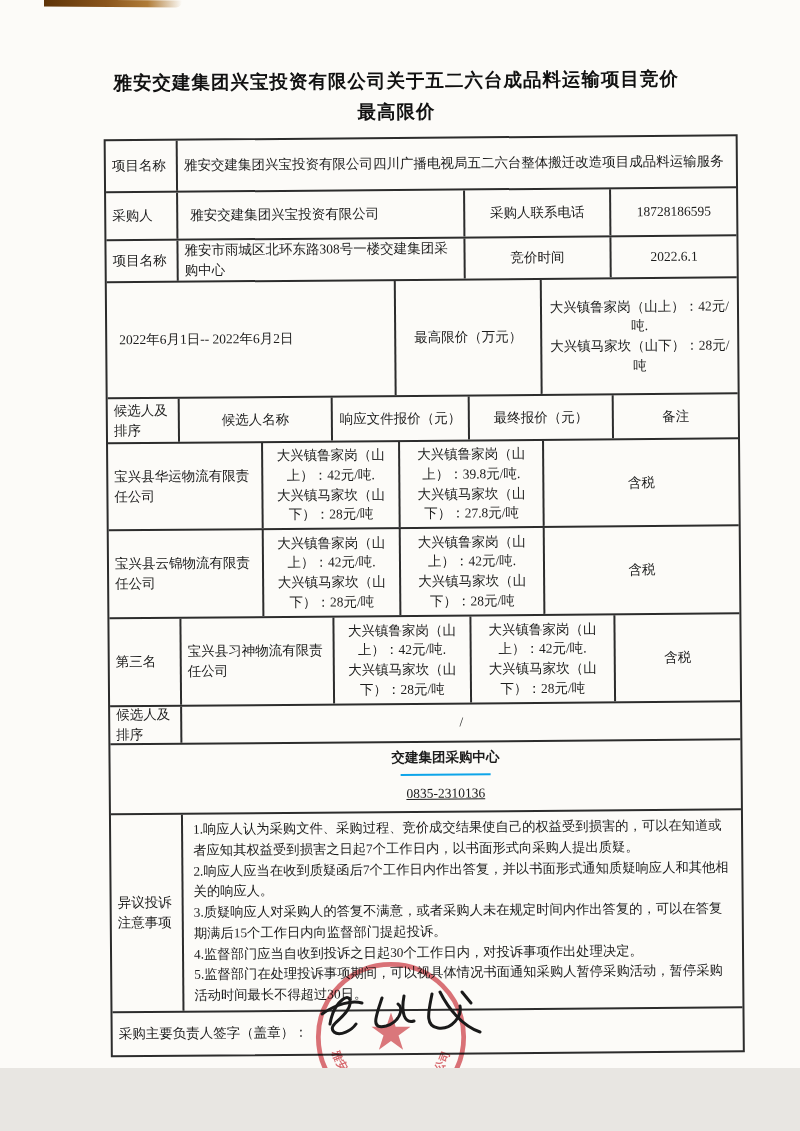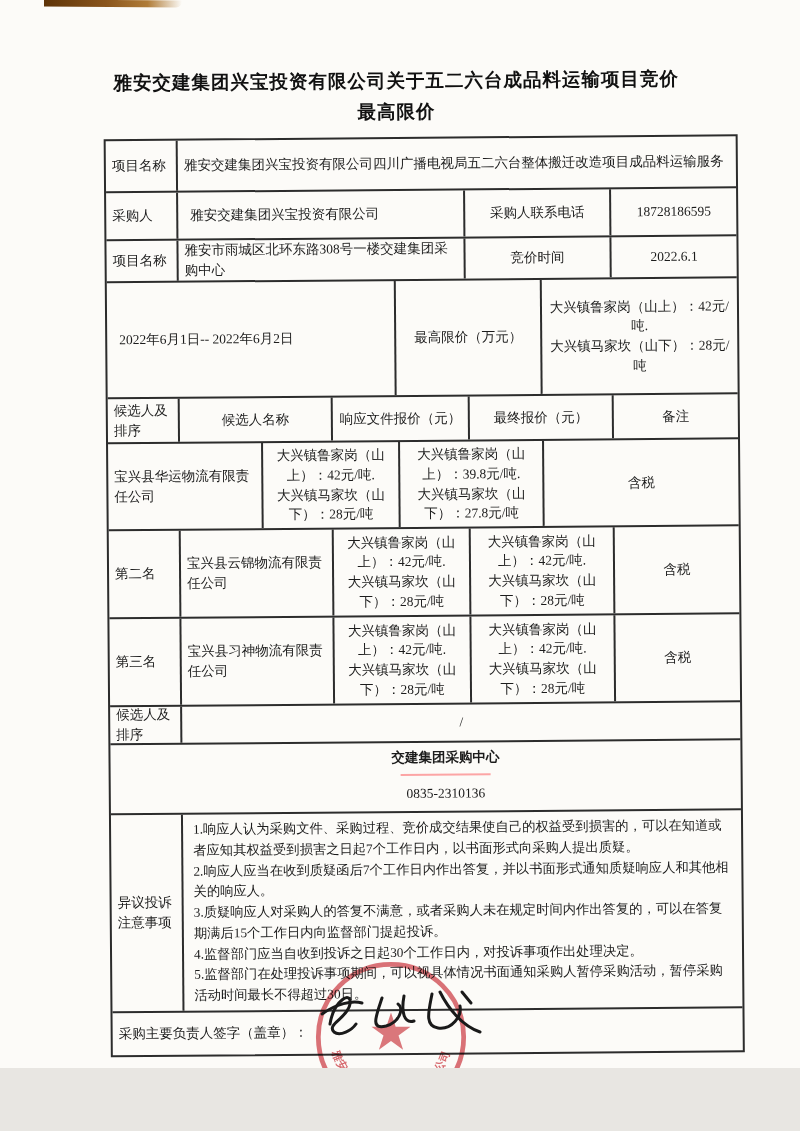--- a/index.html
+++ b/index.html
@@ -34,21 +34,21 @@
   .left{justify-content:flex-start; text-align:left;}
   .lab{width:70px; flex:none; justify-content:flex-start; text-align:left; padding-left:6px; padding-right:4px;}
   .w-c{width:287px; flex:none;}
   .w-t{width:146px; flex:none;}
   .k2{width:153px; flex:none;}
   .k3{width:137px; flex:none;}
   .k4{width:144px; flex:none;}
   .grow{flex:1;}
   .stack{display:flex; flex-direction:column; padding:0;}
   .stack > .sub{flex:none; display:flex; align-items:center; justify-content:center; padding:8px 6px; box-sizing:border-box;margin-left:40px;}
-  .stack > .sub + .sub{border-top:2px solid #fca5a5;}
+  .stack > .sub + .sub{border-top:2px solid #0ea5e9;text-decoration:underline;}
   .objtext{
     display:block; padding:7px 10px 6px 10px; font-size:13.3px; line-height:1.56;
     text-align:left; align-self:center;
   }
   .pcell div{display:block;}
   .stamp{
     position:absolute; left:312px; top:958px; width:158px; height:158px;
     mix-blend-mode:multiply; opacity:0.88; z-index:5;
   }
   .signature{
@@ -118,21 +118,20 @@
         <div class="c k4 pcell">
           <div>
             <div>大兴镇鲁家岗（山上）：39.8元/吨.</div>
             <div>大兴镇马家坎（山下）：27.8元/吨</div>
           </div>
         </div>
         <div class="c grow">含税</div>
       </div>
 
       <div class="r" style="height:86px">
-        <div class="c lab">第二名</div>
         <div class="c left k2">宝兴县云锦物流有限责任公司</div>
         <div class="c k3 pcell">
           <div>
             <div>大兴镇鲁家岗（山上）：42元/吨.</div>
             <div>大兴镇马家坎（山下）：28元/吨</div>
           </div>
         </div>
         <div class="c k4 pcell">
           <div>
             <div>大兴镇鲁家岗（山上）：42元/吨.</div>

